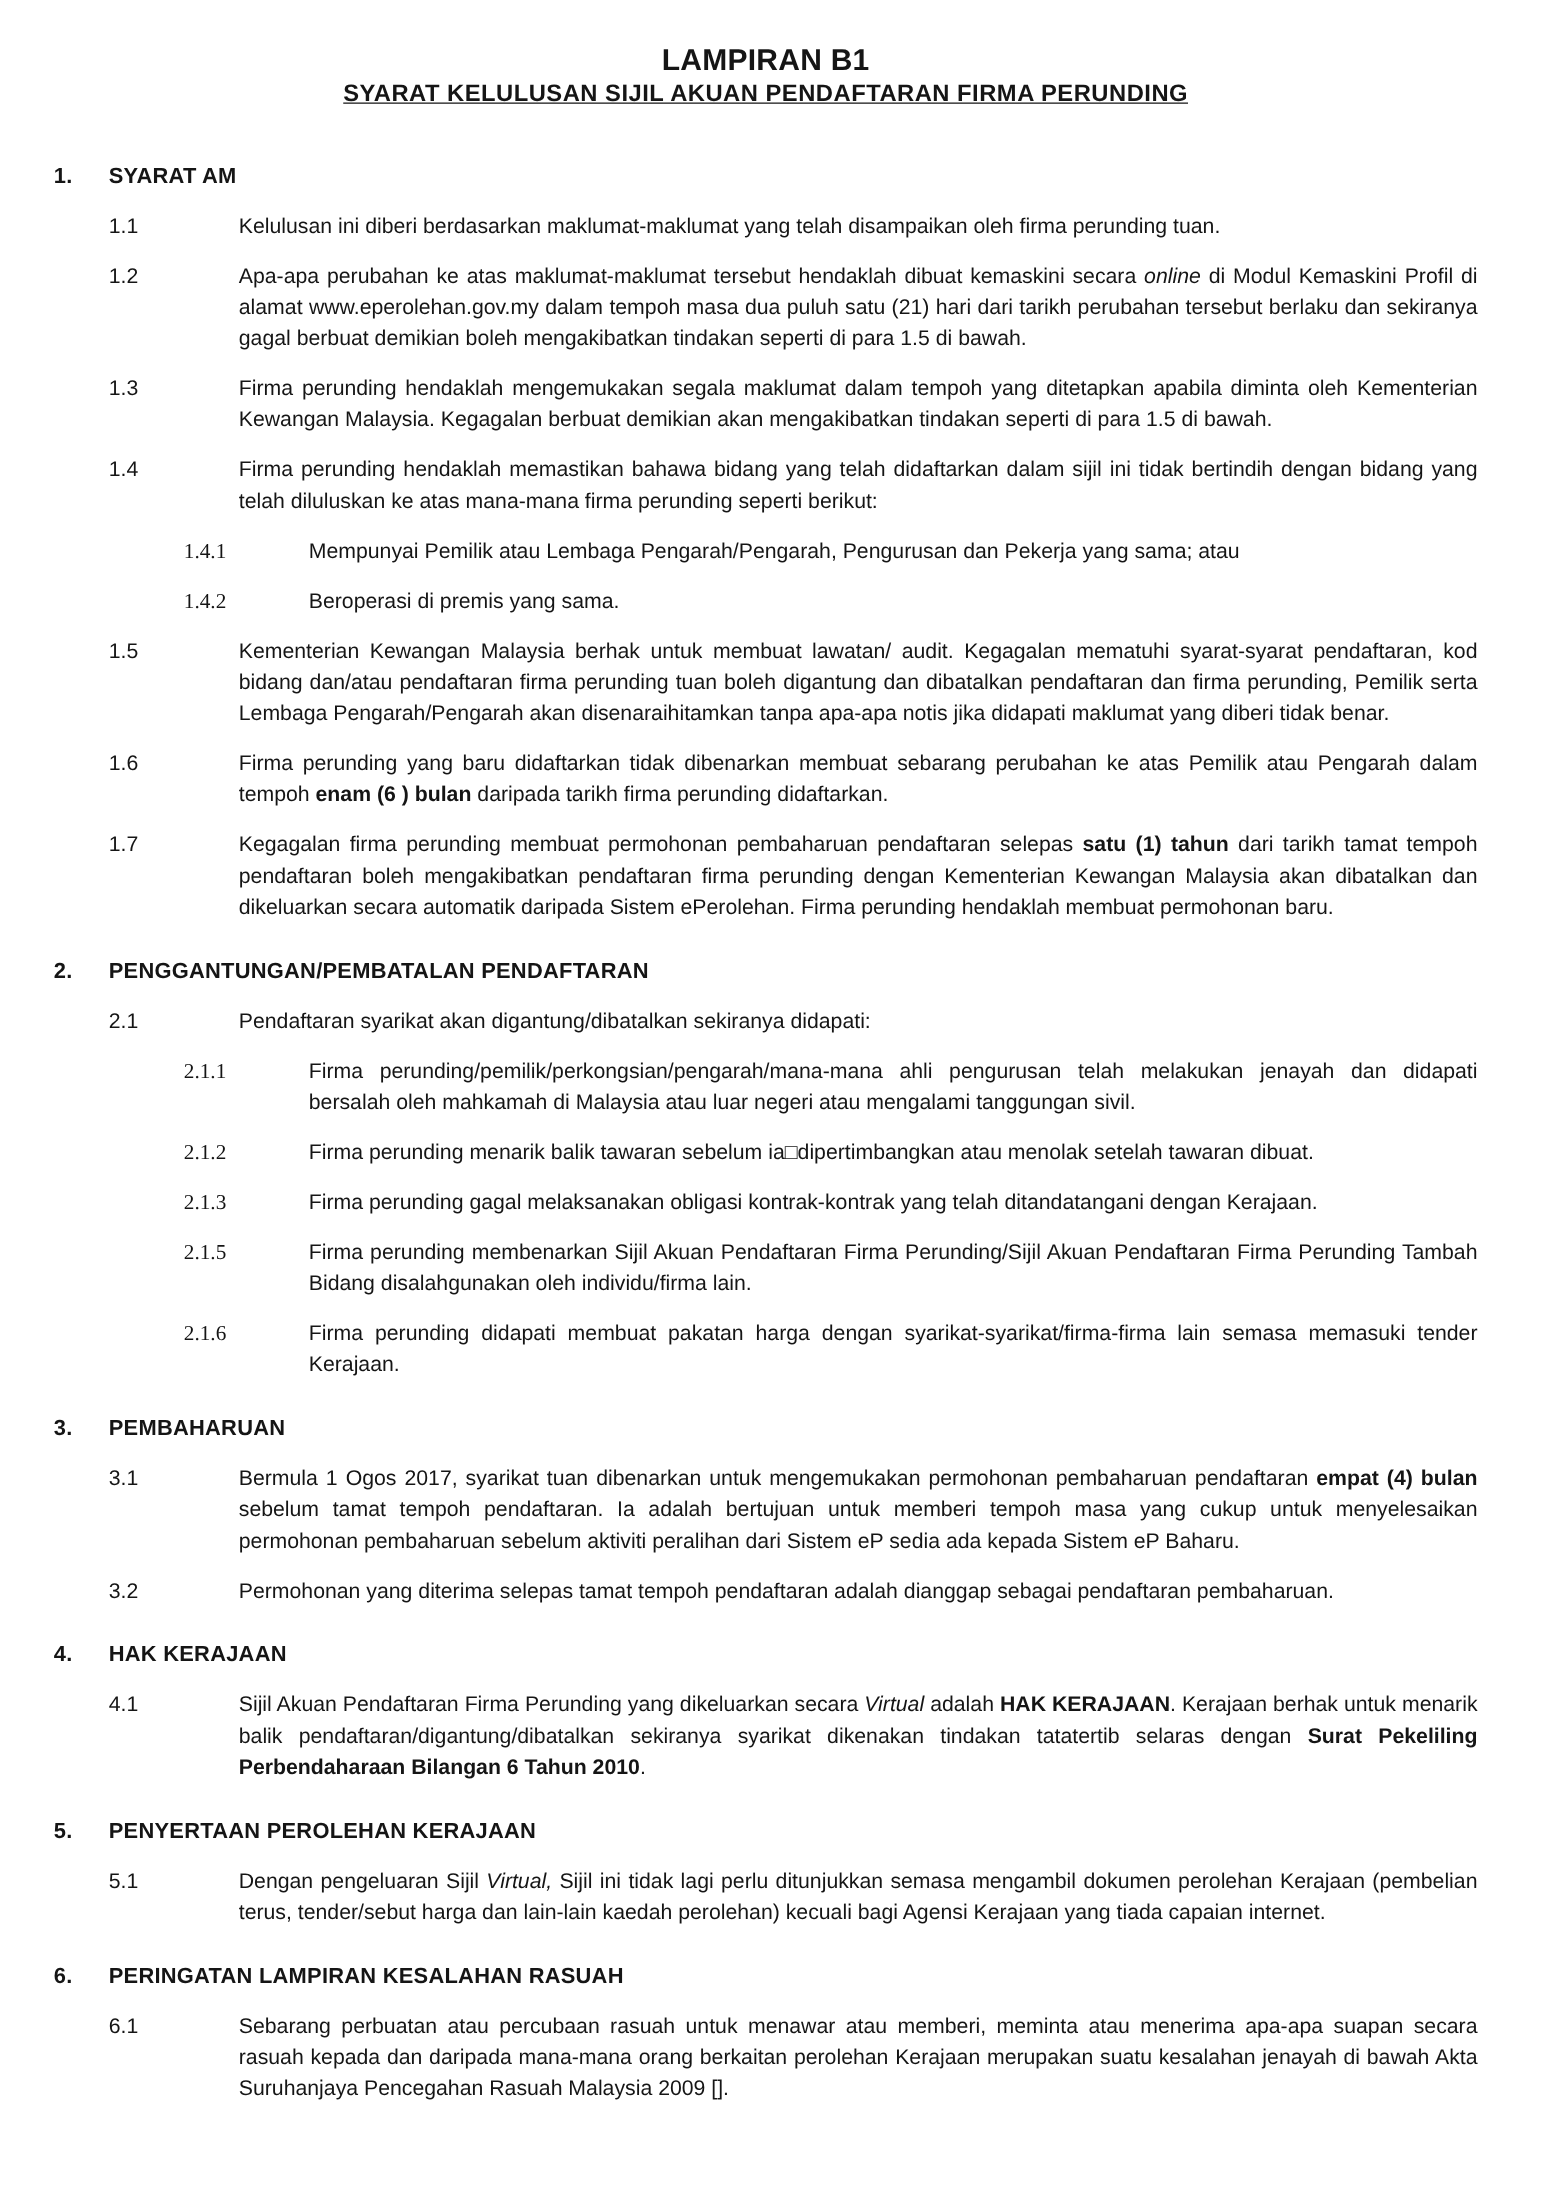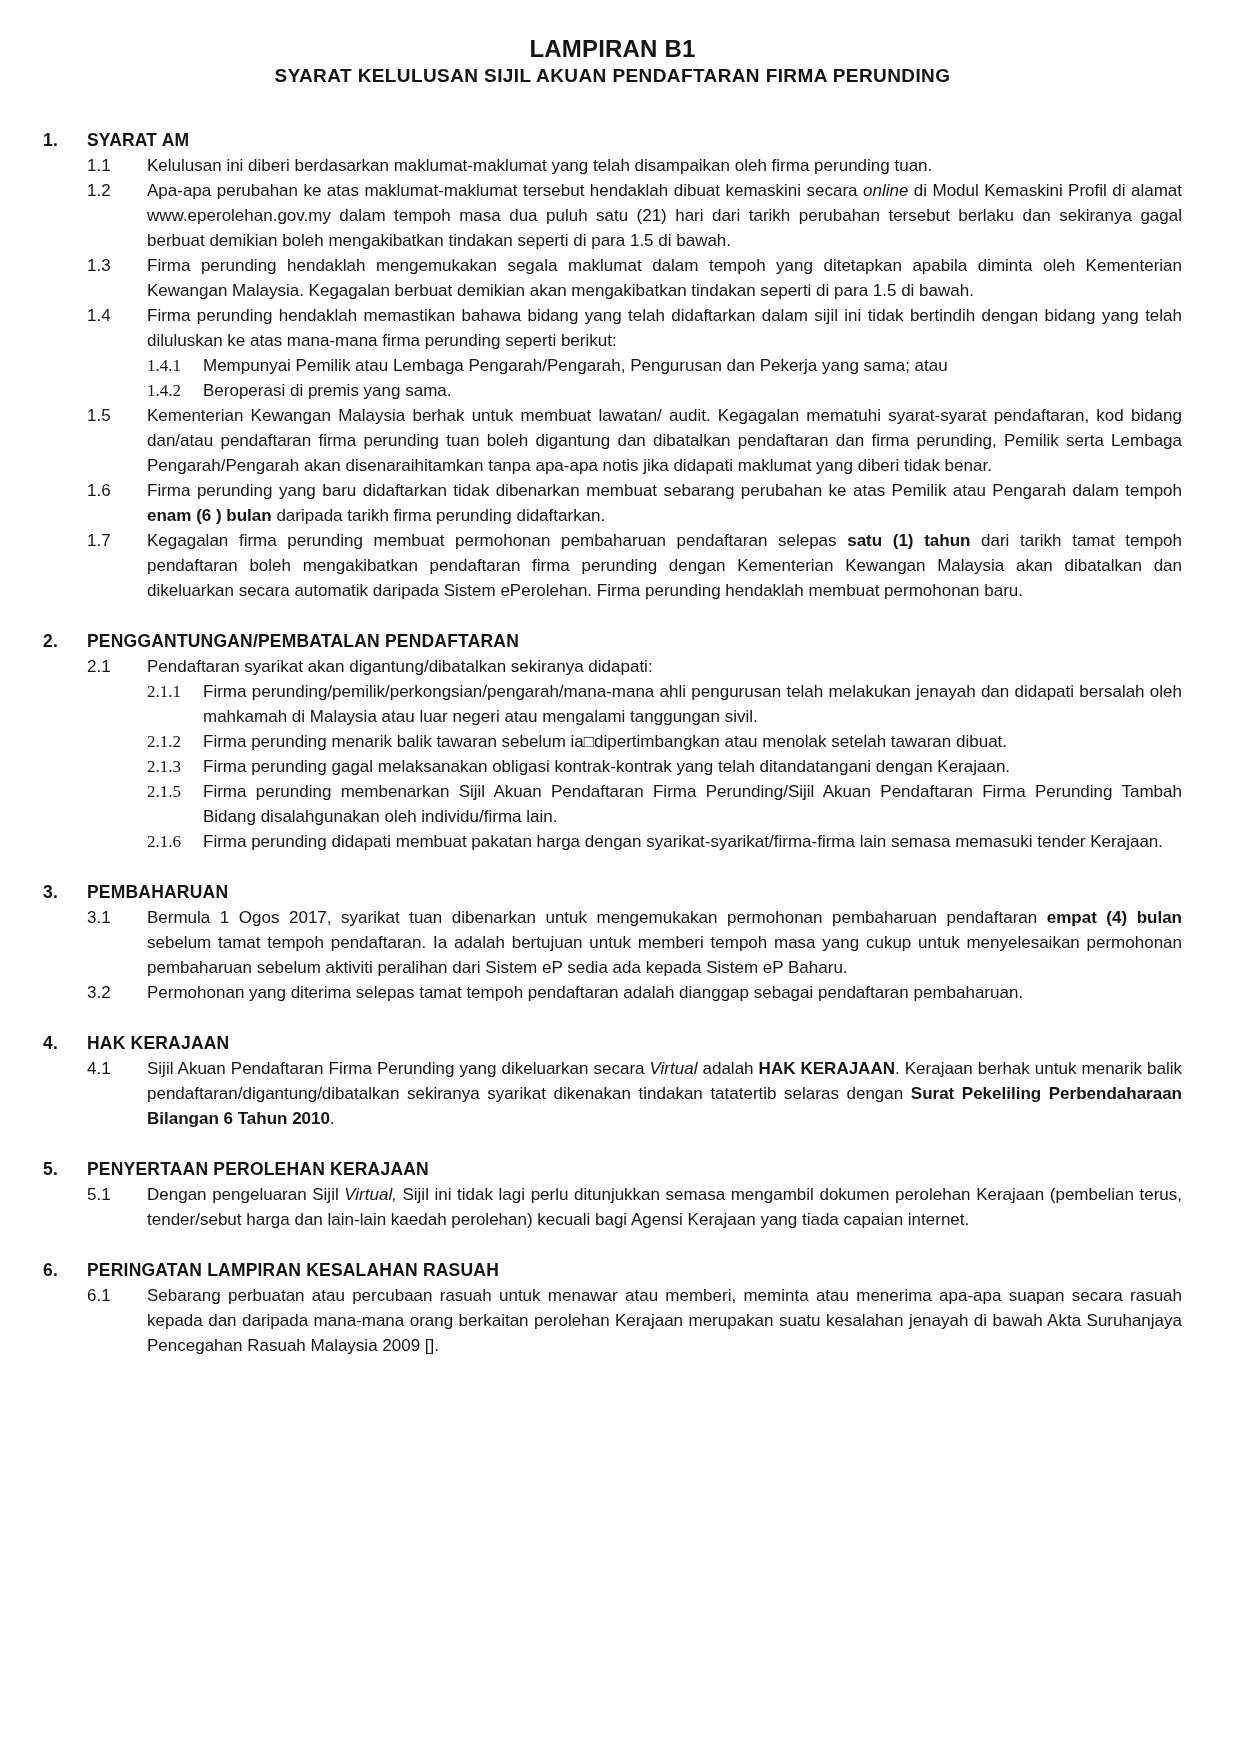--- a/index.html
+++ b/index.html
@@ -11,27 +11,28 @@
     overflow:hidden;
   }
   .sheet{padding:36px 58px 0 43px;box-sizing:border-box;width:1240px;}
   
   .corner{
     text-align:center;font-weight:700;font-size:24px;letter-spacing:.2px;
   }
   .doc-title{
     margin:2px 0 0 0;text-align:center;font-size:19px;font-weight:700;
     letter-spacing:.4px;
+    text-decoration:underline;
   }
   
   .doc-body{margin-top:40px;}
   .sec{display:flex;font-weight:700;font-size:17.5px;margin-top:26px;letter-spacing:.2px;}
   .sec-num{flex:0 0 44px;}
   .sec-title{flex:1;}
-  .item{display:flex;margin-top:0;}
+  .item{display:flex;margin-top:15px;gap:44px;}
   .item.lvl1{padding-left:44px;}
   .item.lvl1 .num{flex:0 0 60px;}
   .item.lvl2{padding-left:104px;}
   .item.lvl2 .num{flex:0 0 56px;font-family:Liberation Serif, serif;}
   .txt{margin:0;flex:1;text-align:justify;}
   .b{font-weight:700;}
   .i{font-style:italic;}
   .u{text-underline-offset:3px;text-decoration-thickness:1.5px;}
 </style>
 </head>

